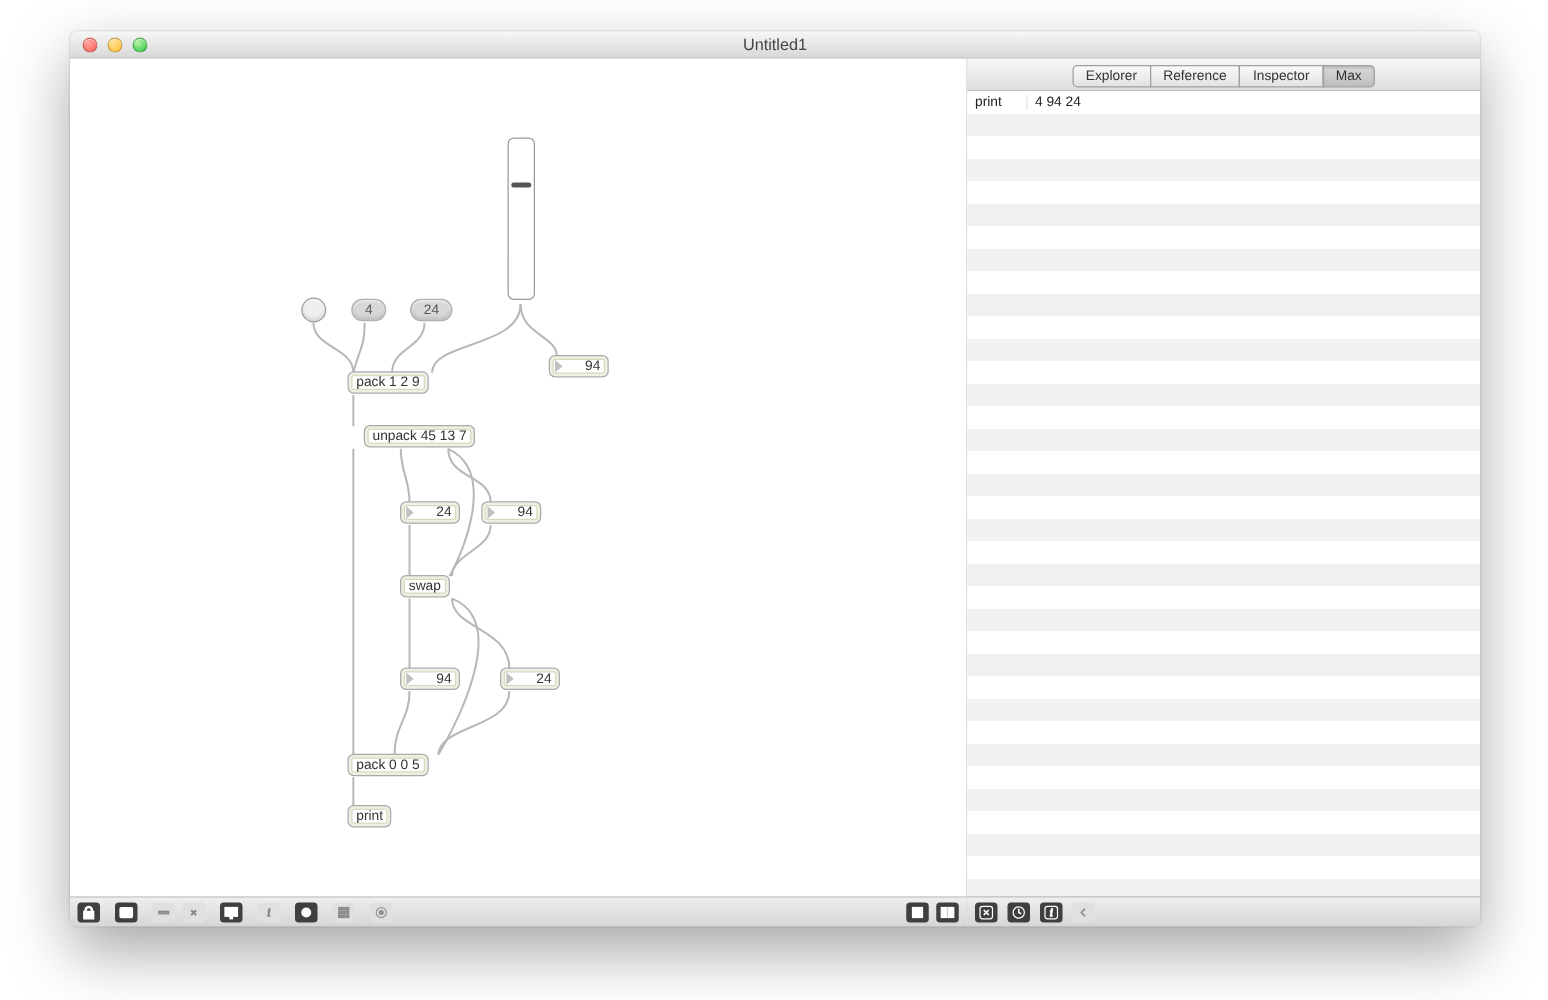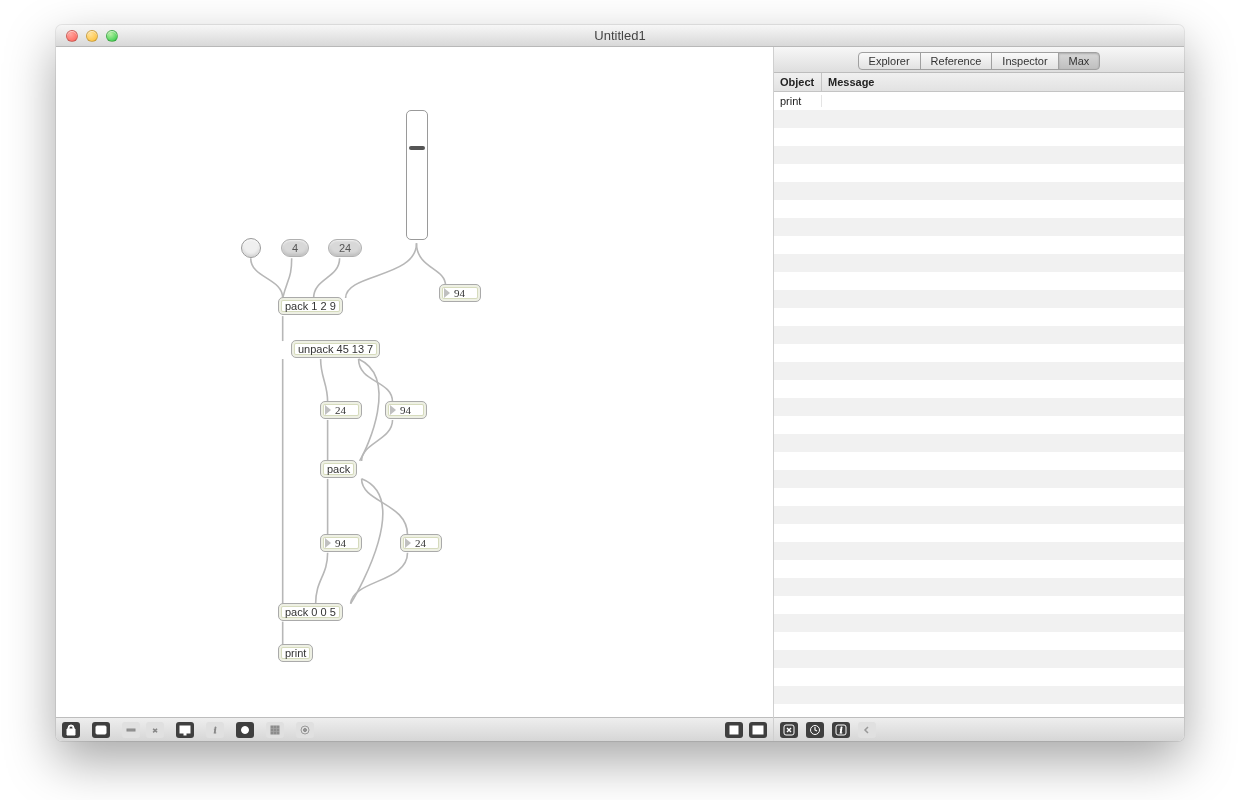--- a/index.html
+++ b/index.html
@@ -68,21 +68,21 @@
     border:1px solid #9a9a9a; border-radius:5px; background:#fff;
   }
   .slider .knob {
     position:absolute; left:2px; right:2px; height:4px; background:#555; border-radius:2px;
   }
   .objbox, .nbox {
     position:absolute; border:1px solid #aaa; border-radius:5px;
     background:#fff; box-shadow:0 0 0 2px #eef0e4 inset, 0 0 0 3px #d6dbbd inset;
     padding:2px 6px; font-size:11px; color:#333; white-space:nowrap;
   }
-  .nbox { padding-left:14px; min-width:42px;font-family:Liberation Serif, serif; }
+  .nbox { padding-left:28px; min-width:42px; }
   .nbox::before {
     content:""; position:absolute; left:4px; top:50%; transform:translateY(-50%);
     width:0; height:0; border-left:6px solid #c0c0c0; border-top:5px solid transparent; border-bottom:5px solid transparent;
   }
 
   
   .sidebar { flex:1; display:flex; flex-direction:column; background:#eee; position:relative; }
   .tabbar {
     height:26px; background:linear-gradient(#f7f7f7,#dedede); border-bottom:1px solid #bcbcbc;
     display:flex; align-items:center; justify-content:center; gap:0; padding-top:3px;
@@ -179,21 +179,21 @@
           </div>
           <div class="nbox" style="left:383px; top:237px;">94</div>
 
           <div class="objbox" style="left:222px; top:250px;">pack 1 2 9</div>
 
           <div class="objbox" style="left:235px; top:293px;">unpack 45 13 7</div>
 
           <div class="nbox" style="left:264px; top:354px;">24</div>
           <div class="nbox" style="left:329px; top:354px;">94</div>
 
-          <div class="objbox" style="left:264px; top:413px;">pack</div>
+          <div class="objbox" style="left:264px; top:413px;">swap</div>
 
           <div class="nbox" style="left:264px; top:487px;">94</div>
           <div class="nbox" style="left:344px; top:487px;">24</div>
 
           <div class="objbox" style="left:222px; top:556px;">pack 0 0 5</div>
 
           <div class="objbox" style="left:222px; top:597px;">print</div>
         </div>
 
         <div class="patch-toolbar">
@@ -290,28 +290,25 @@
       </div>
 
       <div class="sidebar">
         <div class="tabbar">
           <div class="tabseg">Explorer</div>
           <div class="tabseg">Reference</div>
           <div class="tabseg">Inspector</div>
           <div class="tabseg active">Max</div>
         </div>
 
-        <div class="console-head">
-          <div class="ch-obj">Object</div>
-          <div class="ch-msg">Message</div>
-        </div>
 
         <div class="console-body">
           <div class="crow">
             <div class="col-obj">print</div>
+            <div class="col-msg">4 94 24</div>
           </div>
         </div>
 
         <div class="side-toolbar">
           <div class="tb-btn">
               <svg viewBox="0 0 12 12">
                 <rect x="1" y="1" width="10" height="10" rx="2" fill="#3f3f3f"></rect>
                 <path d="M4 4l4 4M8 4l-4 4" stroke="#fff" stroke-width="1.4"></path>
               </svg>
             </div>

